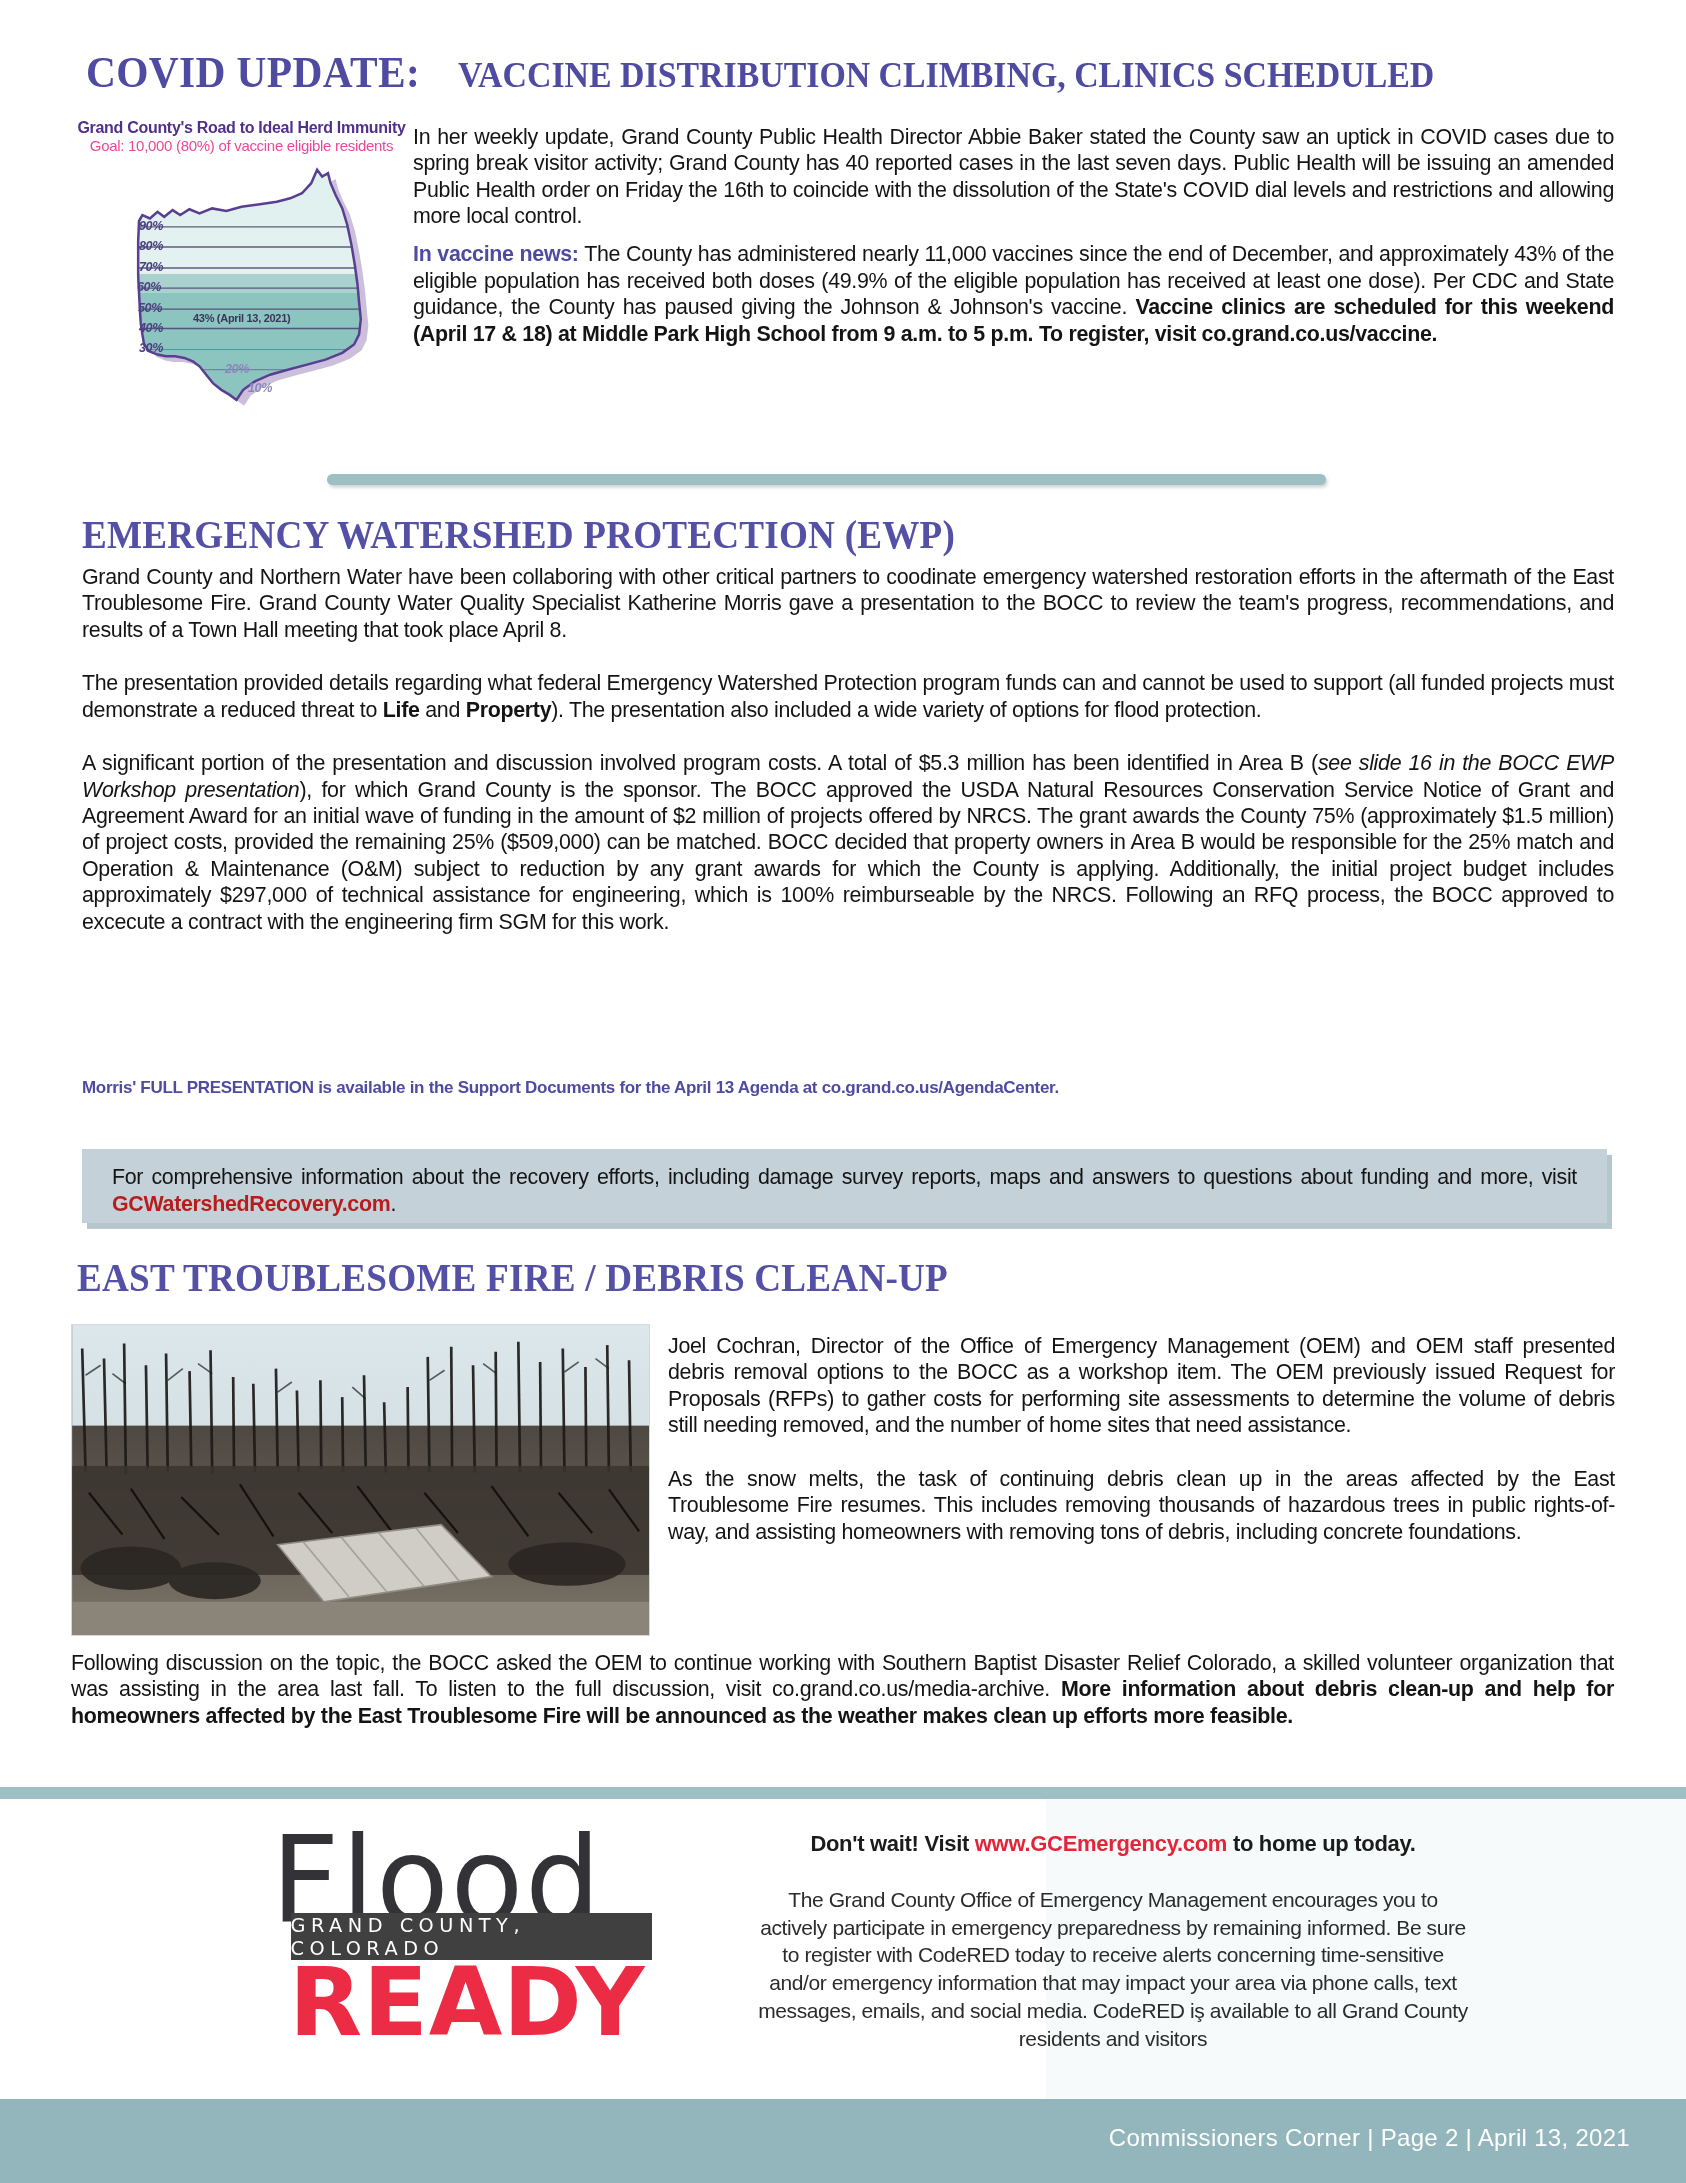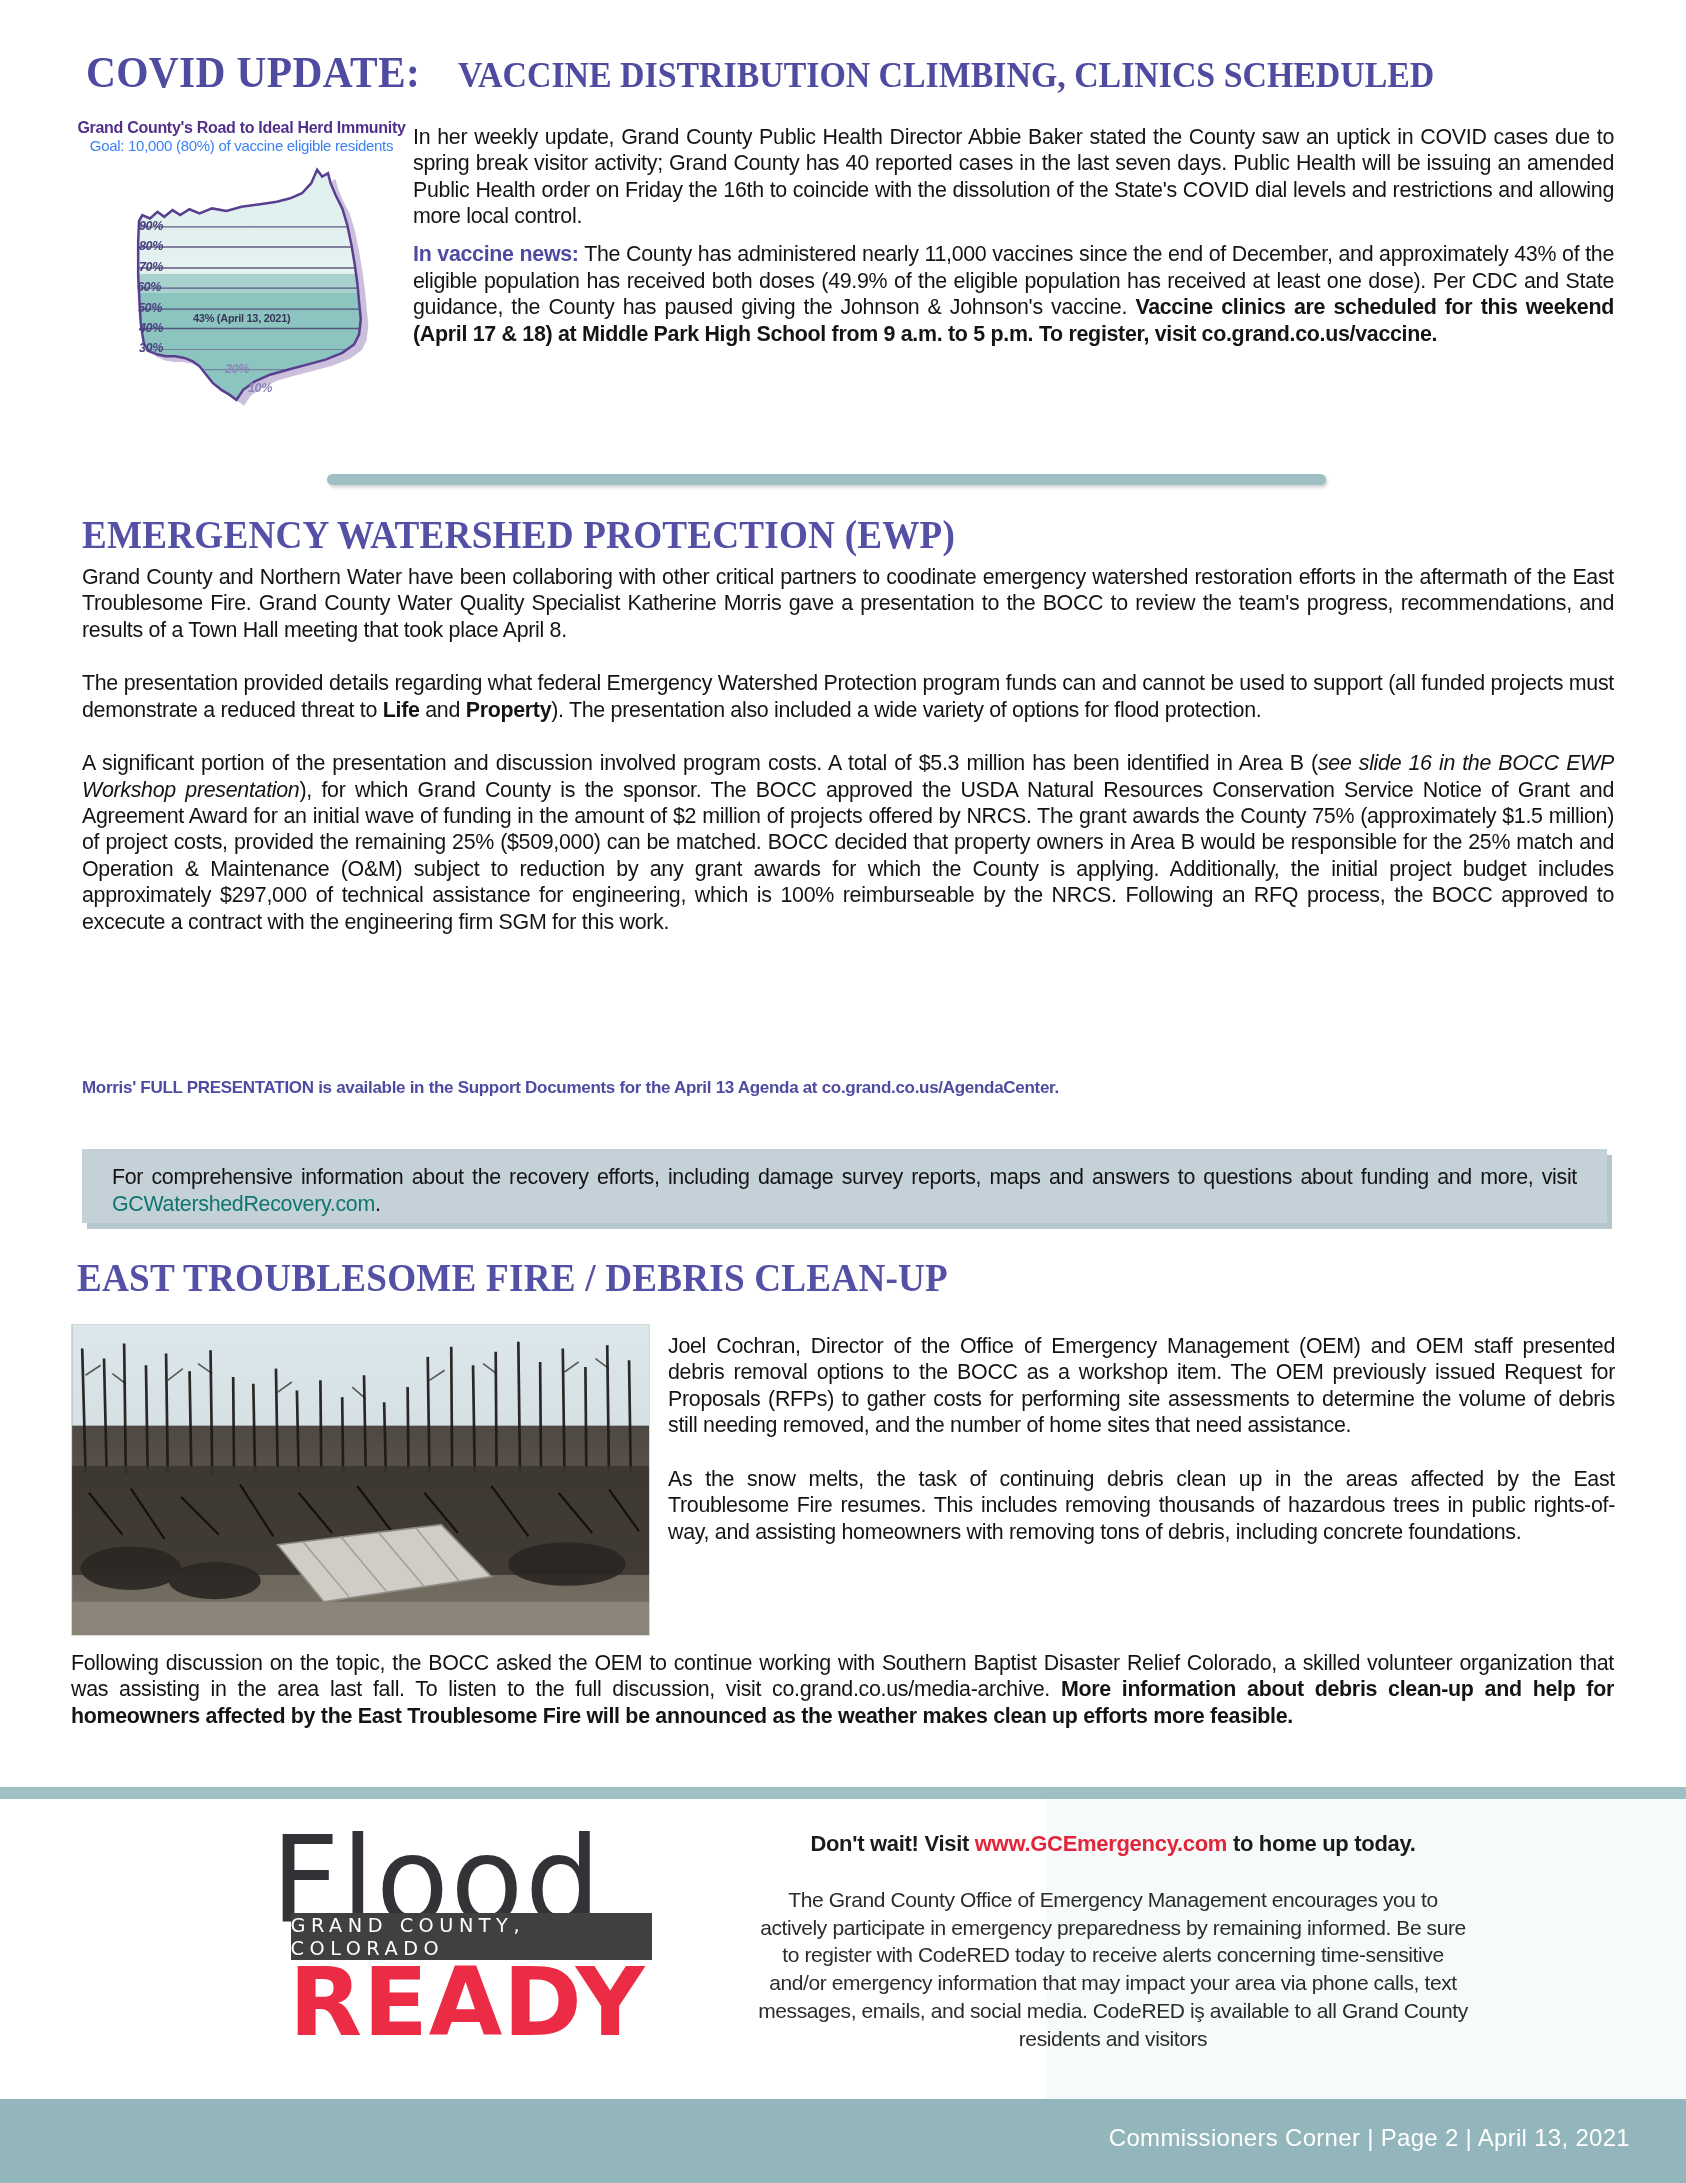--- a/index.html
+++ b/index.html
@@ -62,21 +62,21 @@
     font-weight: bold;
     font-size: 16px;
     color: #512f8b;
     text-align: center;
     line-height: 1.12;
     letter-spacing: -0.3px;
   }
   .herd-sub {
     font-family: "Liberation Sans", sans-serif;
     font-size: 15px;
-    color: #3b82f6;
+    color: #ec4899;
     text-align: center;
     line-height: 1.15;
     letter-spacing: -0.3px;
   }
   .herd-map {
     position: relative;
     margin-top: 3.4px;
     width: 353px;
     height: 252px;
   }
@@ -176,21 +176,21 @@
     padding: 15px 30px 0 30px;
   }
   .callout .txt {
     font-family: "Liberation Sans", sans-serif;
     font-size: 21.4px;
     line-height: 1.26;
     color: #141414;
     text-align: justify;
     letter-spacing: -0.3px;
   }
-  .callout .link { color: #0f766e; font-weight: normal; }
+  .callout .link { color: #b91c1c; font-weight: bold; }
 
   
   .fire-photo {
     position: absolute;
     left: 71px;
     top: 1324px;
     width: 579px;
     height: 312px;
     border: 0.8px solid #d8d8d8;
     box-sizing: border-box;

